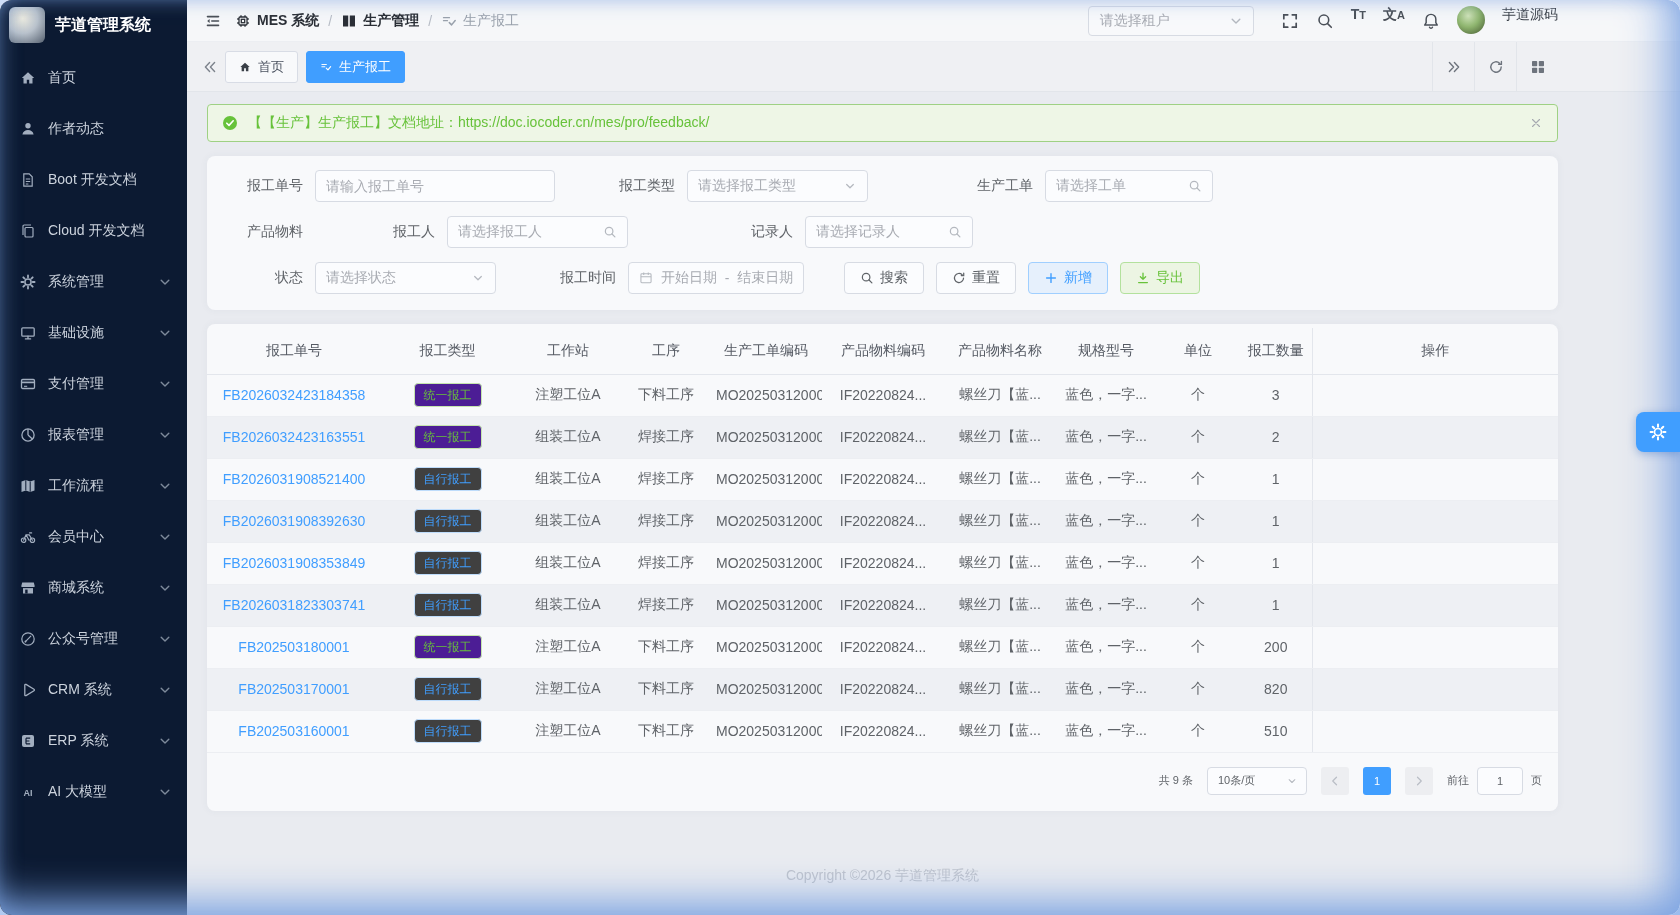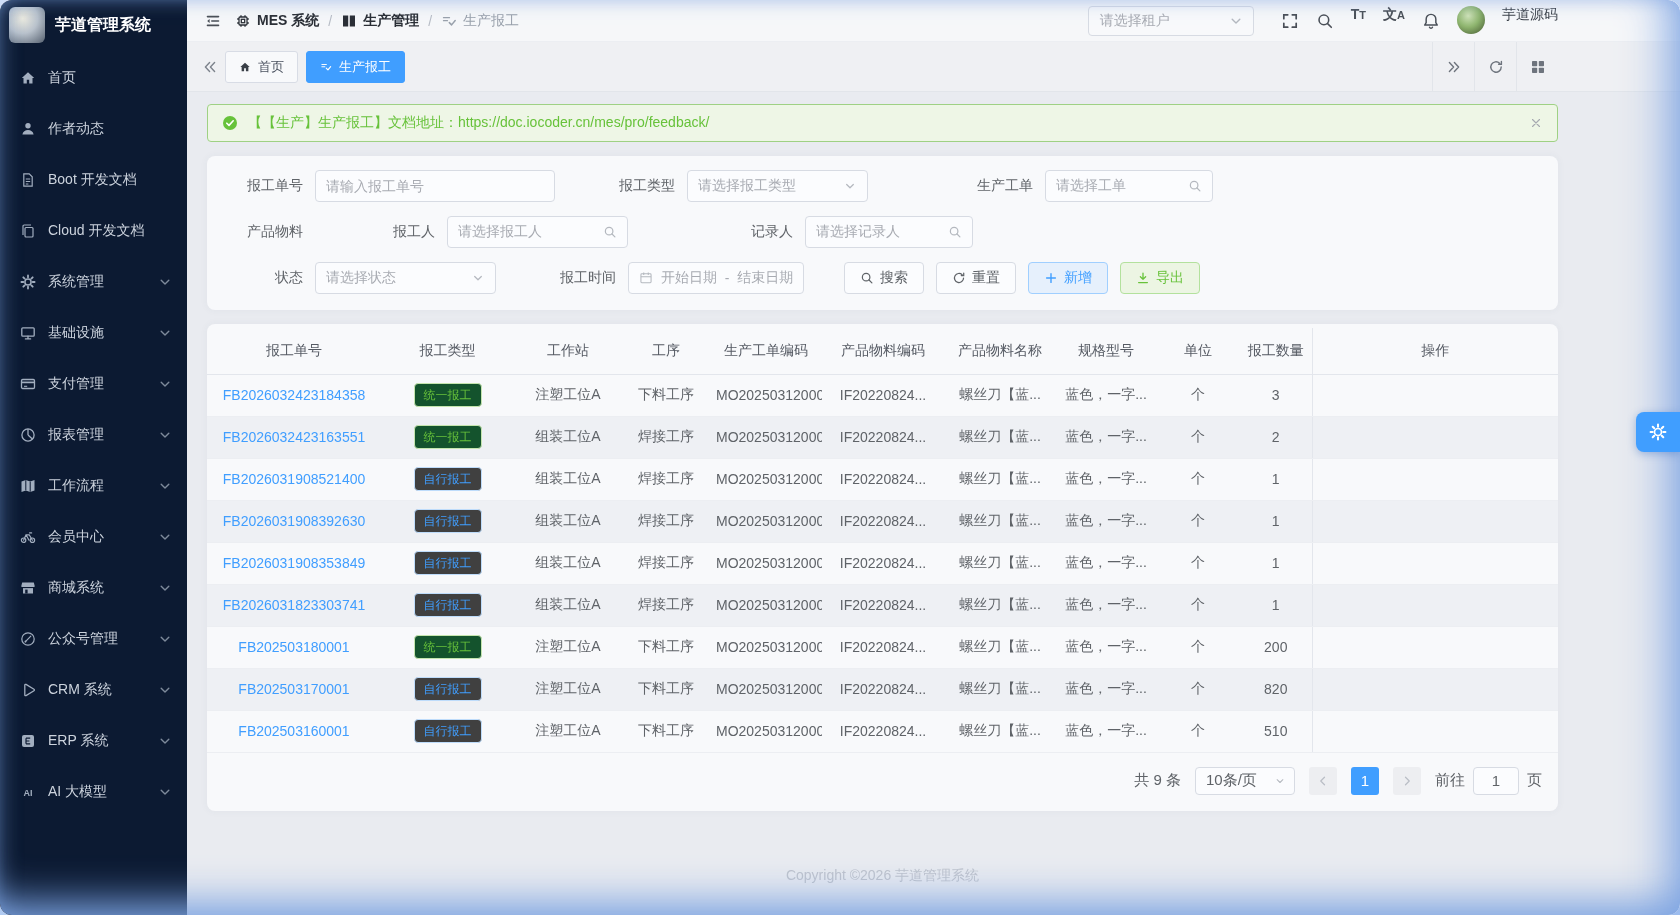--- a/index.html
+++ b/index.html
@@ -116,25 +116,25 @@
     text-align:center; padding:0 6px; white-space:nowrap; overflow:hidden; }
   .grid td { height:42px; border-bottom:1px solid #eceef2; text-align:center; padding:0 6px;
     white-space:nowrap; overflow:hidden; }
   .grid tbody tr:nth-child(even) { background:#eef0f4; }
   .col-c1{width:174px}.col-c2{width:133px}.col-c3{width:108px}.col-c4{width:88px}.col-c5{width:112px}
   .col-c6{width:122px}.col-c7{width:112px}.col-c8{width:100px}.col-c9{width:84px}.col-c10{width:72px}
   .op-col { border-left:1px solid #e3e6ec; }
   .link { color:#409eff; text-decoration:none; cursor:pointer; }
   .tagb { display:inline-block; height:24px; line-height:22px; padding:0 9px; border-radius:4px;
     font-size:12px; border:1px solid; }
-  .tagb.green { color:#67c23a; background:#14532d; border-color:#c5e5ae; }
+  .tagb.green { color:#67c23a; background:#4c1d95; border-color:#c5e5ae; }
   .tagb.blue  { color:#409eff; background:#404040; border-color:#bedcfb; }
 
   .pagination { display:flex; align-items:center; justify-content:flex-end; gap:14px;
-    padding:14px 16px 16px; color:#5f6368; font-size:15px; }
+    padding:14px 16px 16px; color:#5f6368; font-size:11px; }
   .psize { width:100px; height:28px; border:1px solid #d7dbe3; border-radius:4px; background:#fbfcfe;
     display:flex; align-items:center; justify-content:space-between; padding:0 8px 0 10px;
     color:#5f6368; cursor:pointer; }
   .psize .icn { color:#b4b8bf; }
   .pbtn { width:28px; height:28px; border-radius:3px; background:#edeef1; color:#b9bdc5;
     display:flex; align-items:center; justify-content:center; cursor:pointer; }
   .pbtn.current { background:#409eff; color:#fff; }
   .goto { display:flex; align-items:center; gap:8px; }
   .goto-input { width:46px; height:28px; border:1px solid #d7dbe3; border-radius:4px; background:#fbfcfe;
     text-align:center; font:inherit; color:#5f6368; outline:0; }

